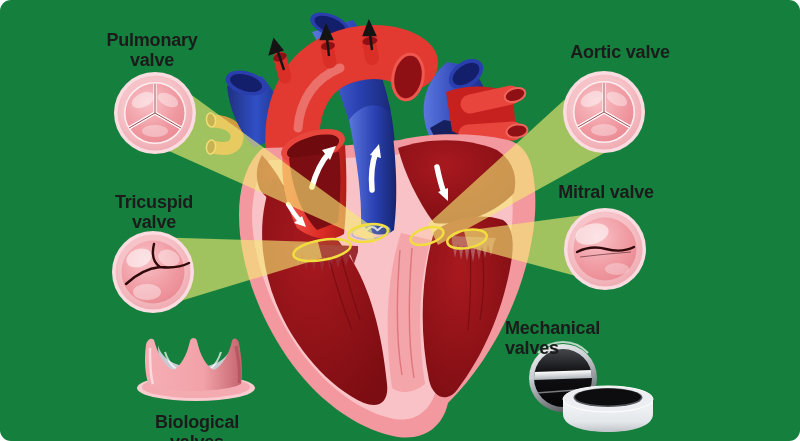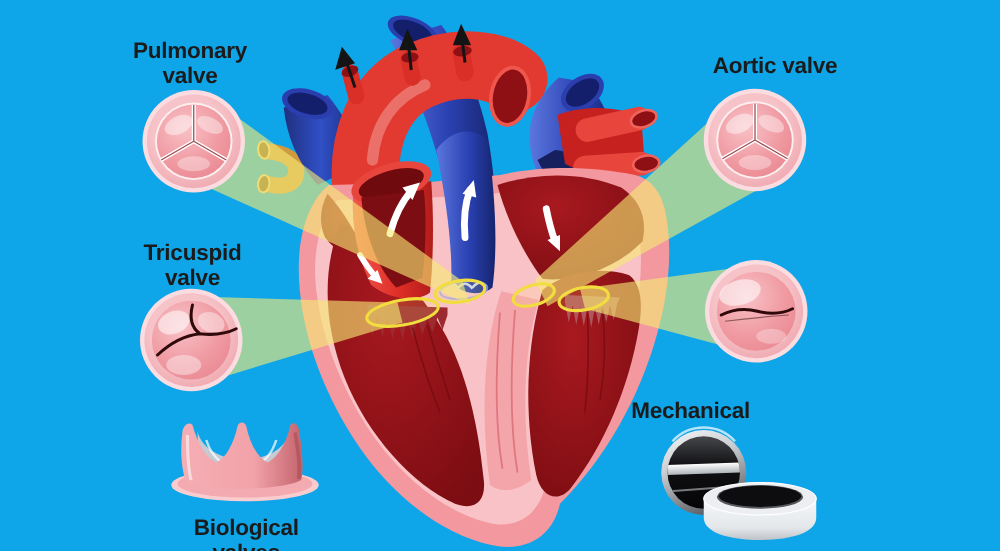--- a/index.html
+++ b/index.html
@@ -1,17 +1,17 @@
 <!DOCTYPE html>
 <html><head>
 <meta charset="utf-8">
 <style>
   html,body{margin:0;padding:0;background:#fff;}
-  .stage{position:relative;width:800px;height:441px;background:#0ea5e9;overflow:hidden;
-         font-family:"Liberation Sans",sans-serif;}
+  .stage{position:relative;width:800px;height:441px;background:#15803d;overflow:hidden;
+         font-family:"Liberation Sans",sans-serif;border-radius:11px;}
   .stage svg{position:absolute;left:0;top:0;}
   .label{position:absolute;color:#1b1b1b;font-size:18px;font-weight:600;line-height:20px;
          letter-spacing:-0.2px;text-align:center;white-space:pre-line;}
   .label .ln{display:block;}
   .lab-pulmonary{left:82px;top:30px;width:140px;}
   .lab-aortic{left:550px;top:42px;width:140px;}
   .lab-tricuspid{left:84px;top:192px;width:140px;}
   .lab-mitral{left:536px;top:182px;width:140px;}
   .lab-mechanical{left:505px;top:318px;width:140px;text-align:left;}
   .lab-biological{left:127px;top:412px;width:140px;}
@@ -277,16 +277,17 @@
     <path d="M 563,399 L 563,414 C 563,426 583,432 608,432 C 633,432 653,426 653,414 L 653,399 Z" fill="url(#gBase)"></path>
     <ellipse cx="608" cy="399" rx="45" ry="13" fill="#eceef1" stroke="#ffffff" stroke-width="1"></ellipse>
     <ellipse cx="608" cy="397.5" rx="34.5" ry="9.5" fill="#55585c"></ellipse>
     <ellipse cx="608" cy="397" rx="33" ry="8.5" fill="#0d0d0f"></ellipse>
   </g>
 </svg>
 
 <div class="label lab-pulmonary"><span class="ln">Pulmonary</span><span class="ln">valve</span></div>
 <div class="label lab-aortic"><span class="ln">Aortic valve</span></div>
 <div class="label lab-tricuspid"><span class="ln">Tricuspid</span><span class="ln">valve</span></div>
-<div class="label lab-mechanical"><span class="ln">Mechanical</span></div>
+<div class="label lab-mitral"><span class="ln">Mitral valve</span></div>
+<div class="label lab-mechanical"><span class="ln">Mechanical</span><span class="ln">valves</span></div>
 <div class="label lab-biological"><span class="ln">Biological valves</span></div>
 
 </div>
 
 </body></html>

